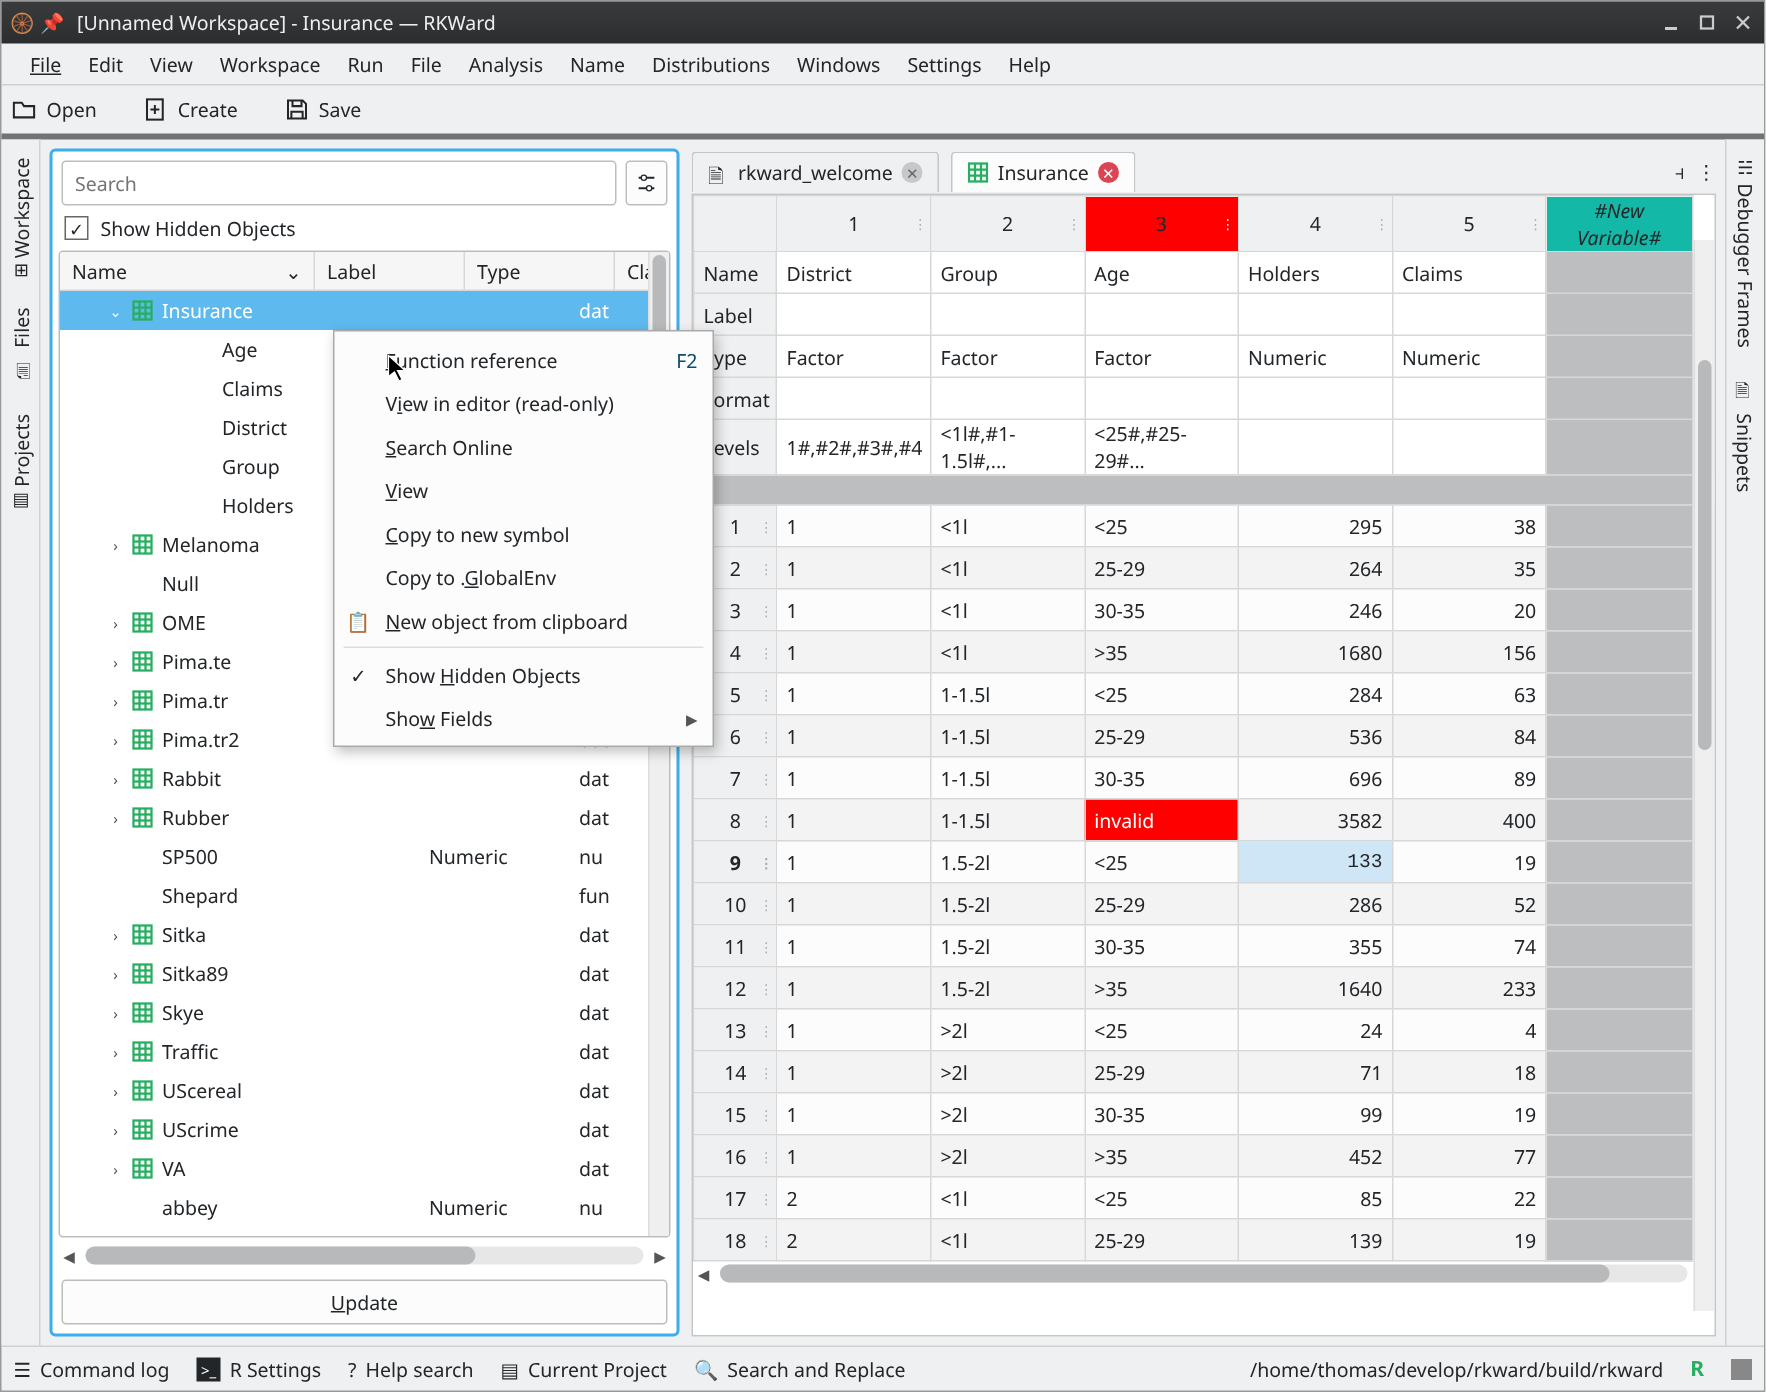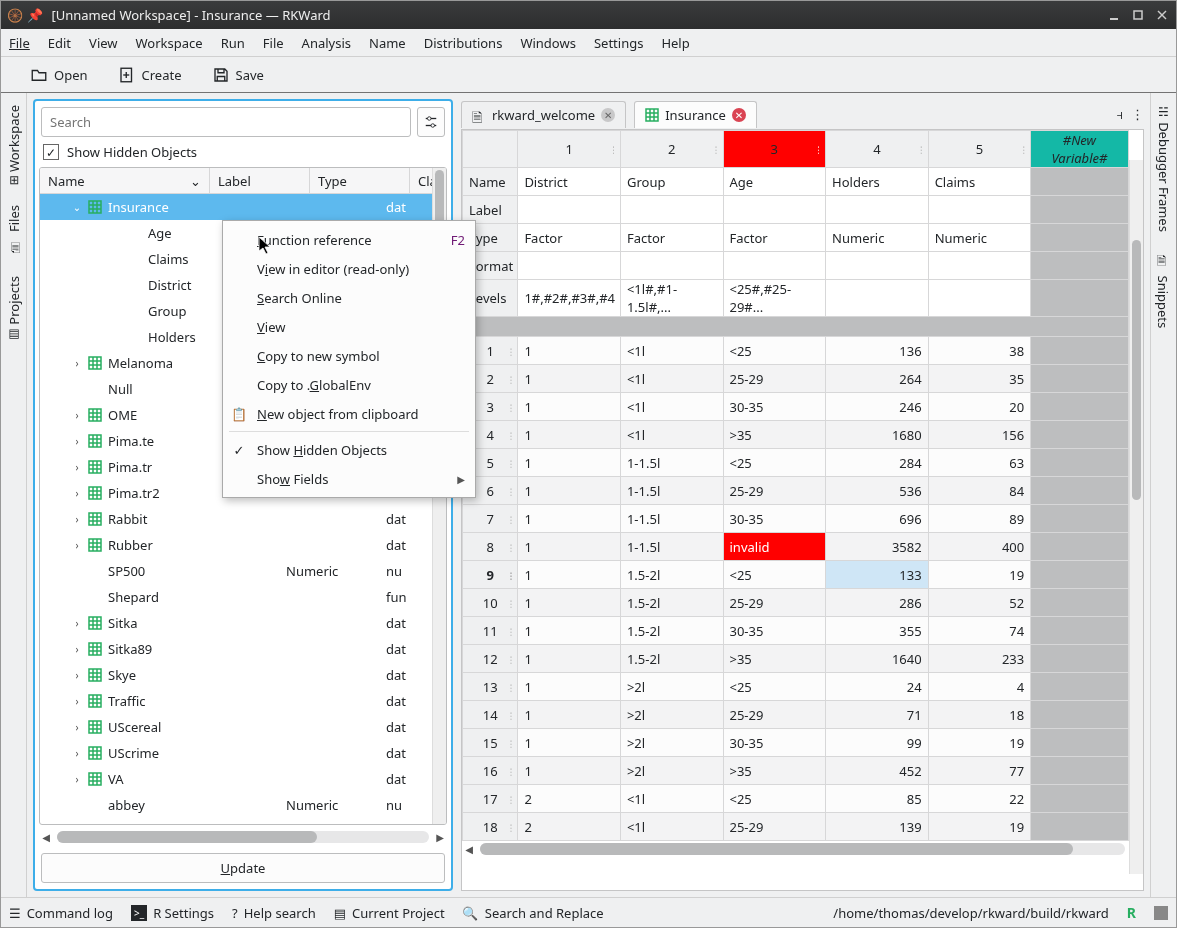--- a/index.html
+++ b/index.html
@@ -3,24 +3,24 @@
 <meta charset="utf-8">
 <style>
 * { margin: 0; padding: 0; box-sizing: border-box; font-family: "Noto Sans", "Segoe UI", Arial, sans-serif; font-size: 13px; color: #232629; }
 html, body { width: 1177px; height: 928px; background: #eff0f1; overflow: hidden; }
 .window { display: flex; flex-direction: column; height: 100%; border: 1px solid #999; background: #eff0f1; }
 .titlebar { height: 28px; background: linear-gradient(#3a3b3c,#2c2d2e); color: #eee; display: flex; align-items: center; padding: 0 6px; gap: 8px; }
 .titlebar .icons { display:flex; gap:4px; }
 .titlebar .title { flex: 1; font-size: 13px; color:#eee; }
 .titlebar .win-btn { width: 16px; height: 16px; display:flex; align-items:center; justify-content:center; color:#ddd; }
 .titlebar .win-btn svg { stroke:#ccc; }
-.menubar { height: 28px; display: flex; align-items: center; padding: 0 8px; gap: 18px; border-bottom: 1px solid #d0d0d0; }
+.menubar { height: 28px; display: flex; align-items: center; padding: 0 19px; gap: 18px; border-bottom: 1px solid #d0d0d0; }
 .menubar span { cursor: default; }
 .menubar .u { text-decoration: underline; }
-.toolbar { height: 36px; display: flex; align-items: center; padding: 0 23px; gap: 18px; border-bottom: 1px solid #737373; }
+.toolbar { height: 36px; display: flex; align-items: center; padding: 0 0; gap: 18px; border-bottom: 4px solid #737373; }
 .tbtn { display: flex; align-items: center; gap: 6px; padding: 4px 6px; }
 .tbtn svg { width:18px; height:18px; }
 .content { flex: 1; display: flex; min-height: 0; }
 .side-tabs-left, .side-tabs-right { width: 26px; background:#eff0f1; border-right:1px solid #d0d0d0; display:flex; flex-direction:column; align-items:center; padding-top:8px; gap:12px; }
 .side-tabs-right { border-right:none; border-left:1px solid #d0d0d0; }
 .vtab { writing-mode: vertical-rl; transform: rotate(180deg); font-size:12px; padding:4px 2px; }
 .side-tabs-right .vtab { transform: none; }
 .left-panel { width: 420px; border: 2px solid #3daee9; border-radius: 4px; margin: 6px 4px 6px 6px; background:#fff; display:flex; flex-direction:column; min-height:0; }
 .search-row { display:flex; padding:6px; gap:6px; }
 .search-input { flex:1; border:1px solid #bcbdbe; border-radius:3px; padding:5px 8px; color:#888; background:#fff; }
@@ -66,33 +66,33 @@
 .meta-rows .rowhdr { background:#eff0f1; }
 .meta-rows .gray { background:#bdbebf; }
 .gap-row td { height:20px; border:1px solid #d7d7d8; background:#bdbebf; }
 .data-rows td { border:1px solid #d7d7d8; height:28px; padding:0 6px; }
 .data-rows .rowhdr { background:#eff0f1; text-align:center; position:relative; }
 .data-rows .rowhdr .dots { position:absolute; right:2px; top:50%; transform:translateY(-50%); color:#aaa; font-size:9px; line-height:3px; }
 .data-rows tr:nth-child(odd) td.cell { background:#fcfcfc; }
 .data-rows tr:nth-child(even) td.cell { background:#f3f3f4; }
 .data-rows td.num { text-align:right; }
 .data-rows td.invalid { background:#ff0000 !important; color:#fff; }
-.data-rows td.sel { background:#cfe6f6 !important; }
+.data-rows td.sel { background:#cfe6f6 !important;font-family:Liberation Mono, monospace; }
 .data-rows .rowhdr.bold { font-weight:bold; }
 .data-rows td.graycol { background:#bdbebf !important; }
 .grid-scroll-v { position:absolute; right:0; top:30px; bottom:16px; width:14px; background:#efefef; border-left:1px solid #ddd; }
 .grid-scroll-v .thumb { position:absolute; left:2px; right:2px; top:80px; height:260px; background:#b8b9ba; border-radius:6px; }
 .grid-scroll-h { height:16px; display:flex; align-items:center; }
 .grid-scroll-h .track { flex:1; height:12px; background:#e7e7e8; border-radius:6px; margin:0 4px; position:relative; }
 .grid-scroll-h .track .thumb { position:absolute; left:0; top:0; bottom:0; width:92%; background:#b8b9ba; border-radius:6px; }
 .grid-scroll-h .arr { width:14px; text-align:center; color:#555; font-size:10px; }
 .context-menu { position:absolute; left:222px; top:220px; width:254px; background:#fcfcfc; border:1px solid #aaa; box-shadow: 2px 3px 8px rgba(0,0,0,0.25); z-index:100; padding:4px 0; }
 .context-menu .mi { display:flex; align-items:center; height:29px; padding:0 10px 0 34px; position:relative; }
 .context-menu .mi .micon { position:absolute; left:8px; width:16px; height:16px; display:flex; align-items:center; justify-content:center; }
-.context-menu .mi .shortcut { margin-left:auto; color:#701a75; }
+.context-menu .mi .shortcut { margin-left:auto; color:#0c4a6e; }
 .context-menu .mi .arrow { margin-left:auto; color:#555; font-size:10px; }
 .context-menu .sep { height:1px; background:#ddd; margin:3px 6px; }
 .cursor { position:absolute; left:258px; top:236px; z-index:101; }
 .statusbar { height:30px; border-top:1px solid #d0d0d0; display:flex; align-items:center; padding:0 8px; gap:18px; }
 .statusbar .sb { display:flex; align-items:center; gap:6px; }
 .statusbar .spacer { flex:1; }
 .green-r { color:#27ae60; font-weight:bold; font-size:14px; }
 .gray-sq { width:14px; height:14px; background:#888; }
 svg.dficon rect { fill:none; stroke:#27ae60; stroke-width:1.5; }
 svg.dficon line { stroke:#27ae60; stroke-width:1.5; }
@@ -588,21 +588,21 @@
                 <td colspan="7"></td>
                 <td style="background:#fff;border:none"></td>
               </tr>
             </tbody>
           <tbody class="data-rows" id="data-rows">
               <tr>
                 <td class="rowhdr ">1<span class="dots">⋮</span></td>
                 <td class="cell">1</td>
                 <td class="cell">&lt;1l</td>
                 <td class="cell ">&lt;25</td>
-                <td class="cell num ">136</td>
+                <td class="cell num ">295</td>
                 <td class="cell num">38</td>
                 <td class="graycol"></td>
                 <td style="border:none"></td>
               </tr>
               <tr>
                 <td class="rowhdr ">2<span class="dots">⋮</span></td>
                 <td class="cell">1</td>
                 <td class="cell">&lt;1l</td>
                 <td class="cell ">25-29</td>
                 <td class="cell num ">264</td>

